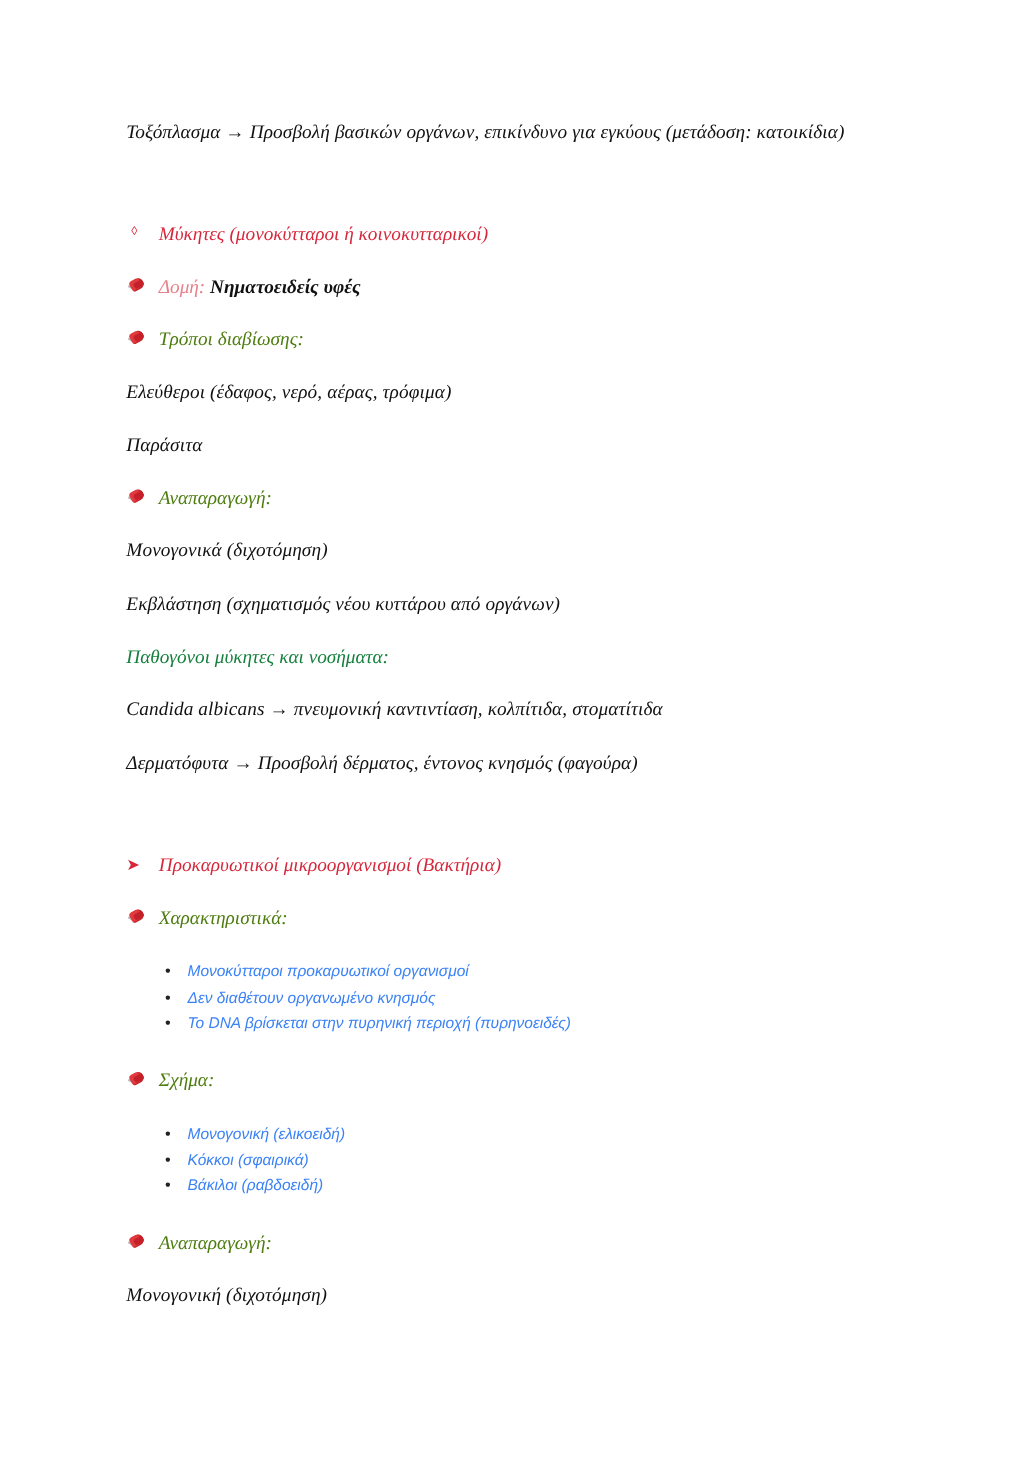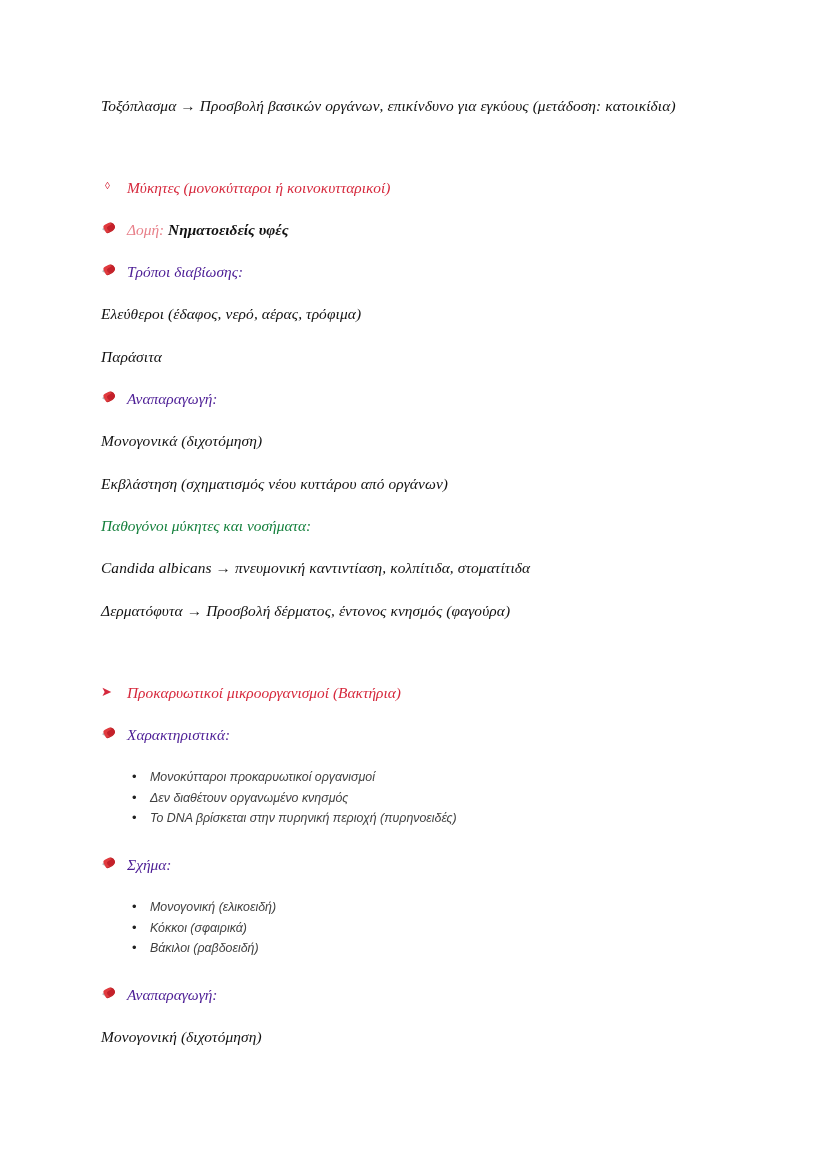--- a/index.html
+++ b/index.html
@@ -127,21 +127,21 @@
     top: 9px;
     width: 7px;
     height: 1.6px;
     background: #B9B9B9;
     transform: rotate(28deg);
     transform-origin: right center;
   }
 
   
   .h-strong { color: #D6283C; }
-  .h-soft   { color: #4c1d95; }
+  .h-soft   { color: #4d7c0f; }
 
   
   .lbl { color: #E8808A; }
   .val {
     color: #111111;
     font-weight: 600;
   }
 
   
   .soft-plain {
@@ -159,21 +159,21 @@
     margin: 16px 0 26px 0;
     padding: 0;
   }
   .blist li {
     position: relative;
     padding-left: 49px;
     font-family: "Liberation Sans", "DejaVu Sans", sans-serif;
     font-style: italic;
     font-size: 12.4px;
     line-height: 1.66;
-    color: #404040;
+    color: #3b82f6;
   }
   .blist li::before {
     content: "\2022";
     position: absolute;
     left: 31px;
     top: -1px;
     font-size: 13px;
     color: #222222;
     font-style: normal;
   }

